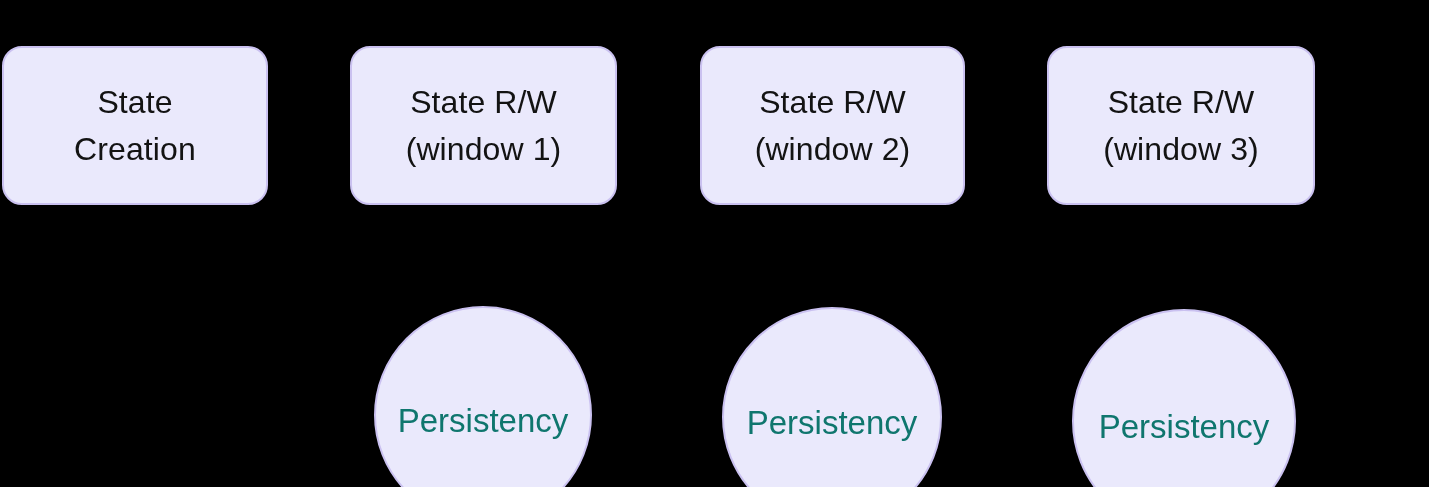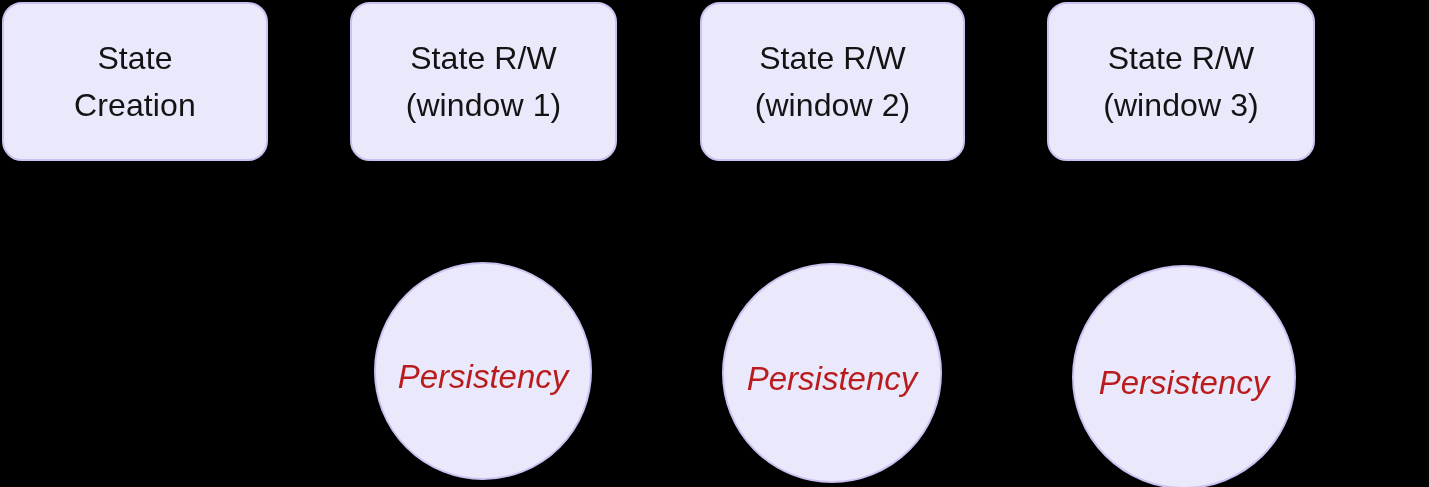--- a/index.html
+++ b/index.html
@@ -18,42 +18,42 @@
   .node {
     position: absolute;
     box-sizing: border-box;
     background: #EAE9FC;
     border: 2px solid #CAC1F0;
     color: #111111;
     display: flex;
     align-items: center;
     justify-content: center;
     text-align: center;
+    margin-top: 44px;
   }
   .box {
     border-radius: 20px;
   }
   .box .label {
     font-size: 32px;
     line-height: 47px;
     letter-spacing: 0.1px;
     white-space: pre-line;
     color: #131313;
   }
   .circle {
     border-radius: 50%;
   }
   .circle .label {
     font-size: 33px;
     line-height: 38px;
-    color: #b91c1c;
+    color: #0f766e;
     position: relative;
     top: 6px;
     white-space: nowrap;
-    font-style: italic;
   }
 </style>
 </head>
 <body>
 
 <div id="canvas">
 
   <div class="node box" style="left:2px; top:2px; width:266px; height:159px;">
     <span class="label">State
 Creation</span>

